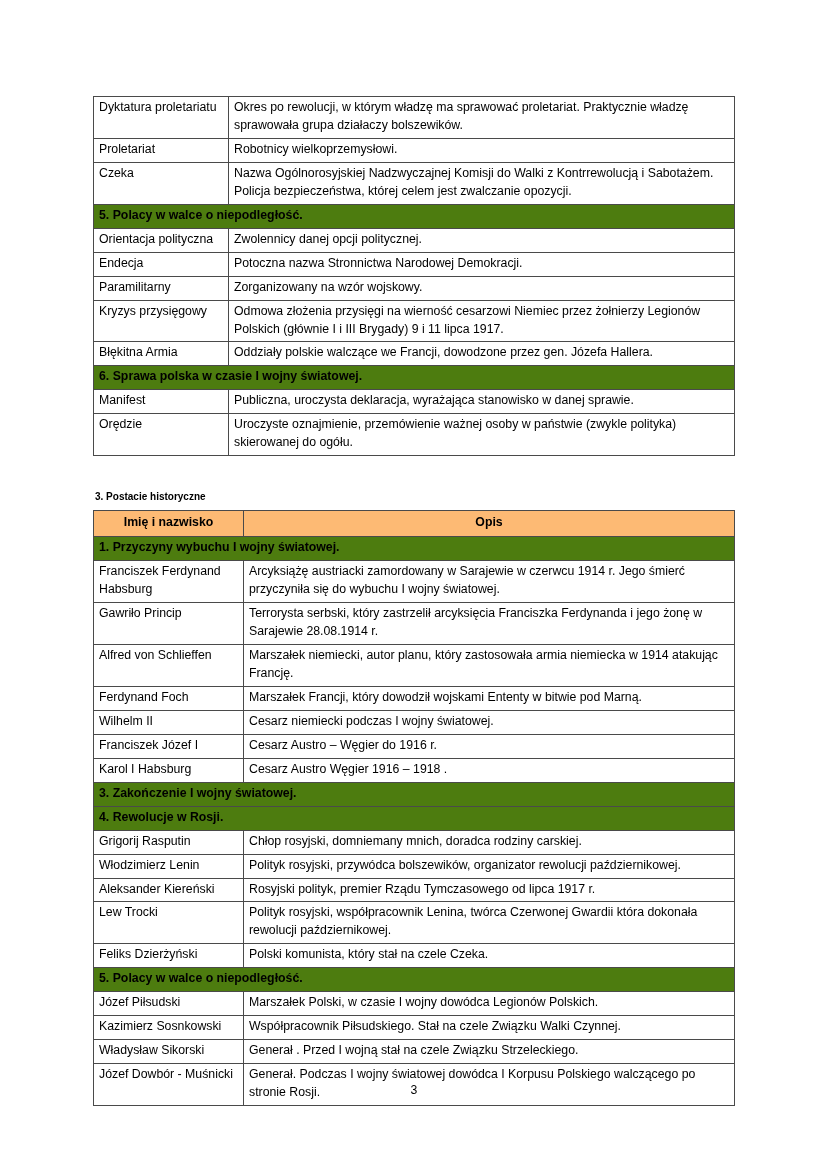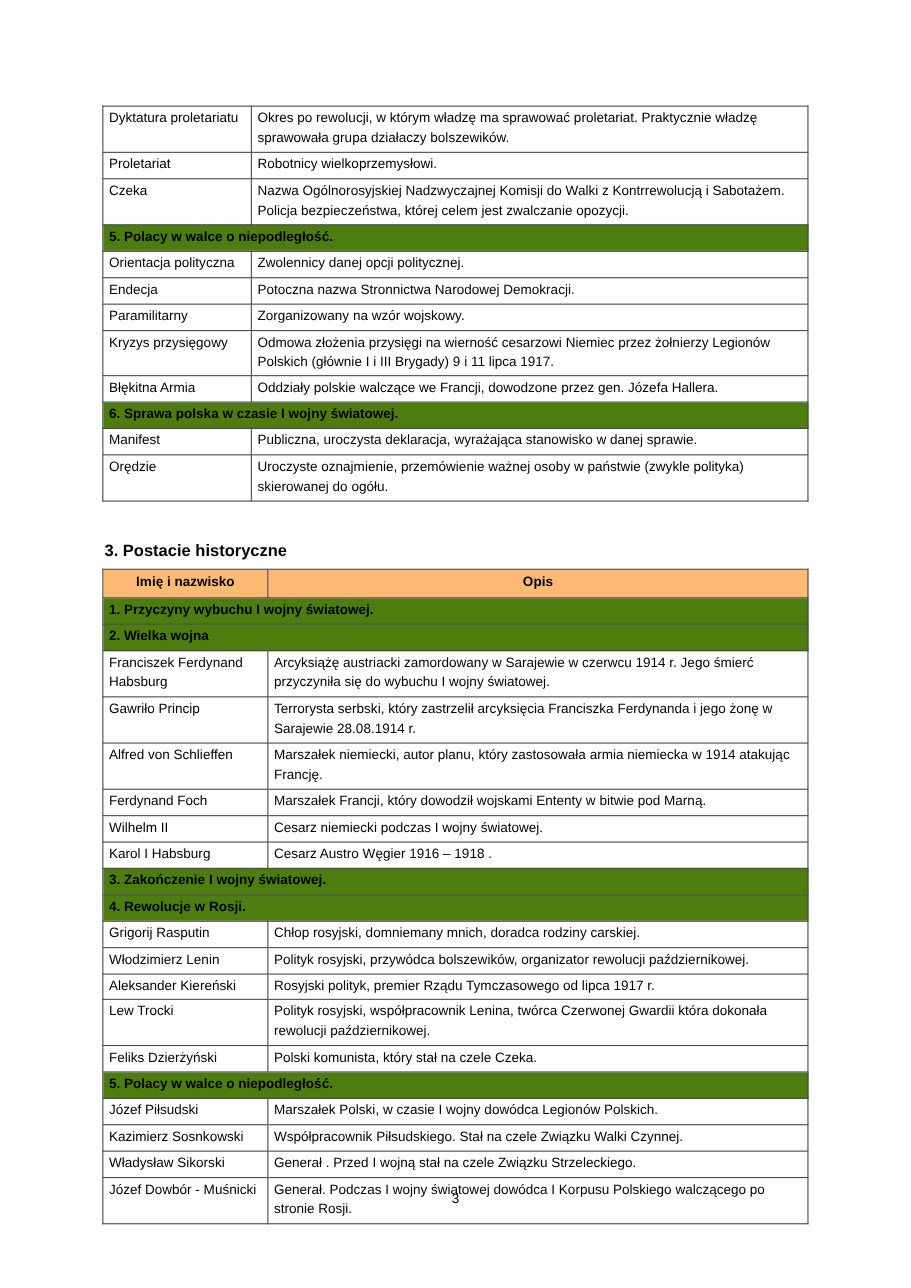--- a/index.html
+++ b/index.html
@@ -64,21 +64,21 @@
     background: #fdba74;
     font-weight: bold;
     text-align: center;
     padding-top: 3px;
     padding-bottom: 4px;
   }
 
   .term-cell { white-space: normal; }
 
   .section-heading {
-    font-size: 15px;
+    font-size: 10px;
     font-weight: bold;
     margin: 0;
     padding: 0 0 6px 2px;
     line-height: 1.4;
   }
   .gap {
     height: 34px;
   }
 
   .page-number {
@@ -163,23 +163,20 @@
           <col class="c2">
         </colgroup>
       <tbody id="t2-body">
           <tr class="header-row">
             <td>Imię i nazwisko</td>
             <td>Opis</td>
           </tr>
           <tr class="section-row">
             <td colspan="2">1. Przyczyny wybuchu I wojny światowej.</td>
           </tr>
-          <tr class="section-row">
-            <td colspan="2">2. Wielka wojna</td>
-          </tr>
           <tr>
             <td class="term-cell">Franciszek Ferdynand Habsburg</td>
             <td>Arcyksiążę austriacki zamordowany w Sarajewie w czerwcu 1914 r. Jego śmierć przyczyniła się do wybuchu I wojny światowej.</td>
           </tr>
           <tr>
             <td class="term-cell">Gawriło Princip</td>
             <td>Terrorysta serbski, który zastrzelił  arcyksięcia Franciszka Ferdynanda  i jego żonę w Sarajewie 28.08.1914 r.</td>
           </tr>
           <tr>
             <td class="term-cell">Alfred von Schlieffen</td>
@@ -187,20 +184,24 @@
           </tr>
           <tr>
             <td class="term-cell">Ferdynand Foch</td>
             <td>Marszałek Francji, który dowodził wojskami Ententy w bitwie pod Marną.</td>
           </tr>
           <tr>
             <td class="term-cell">Wilhelm II</td>
             <td>Cesarz niemiecki podczas I wojny światowej.</td>
           </tr>
           <tr>
+            <td class="term-cell">Franciszek Józef I</td>
+            <td>Cesarz Austro – Węgier do 1916 r.</td>
+          </tr>
+          <tr>
             <td class="term-cell">Karol I Habsburg</td>
             <td>Cesarz Austro Węgier 1916 – 1918 .</td>
           </tr>
           <tr class="section-row">
             <td colspan="2">3. Zakończenie I wojny światowej.</td>
           </tr>
           <tr class="section-row">
             <td colspan="2">4. Rewolucje w Rosji.</td>
           </tr>
           <tr>

